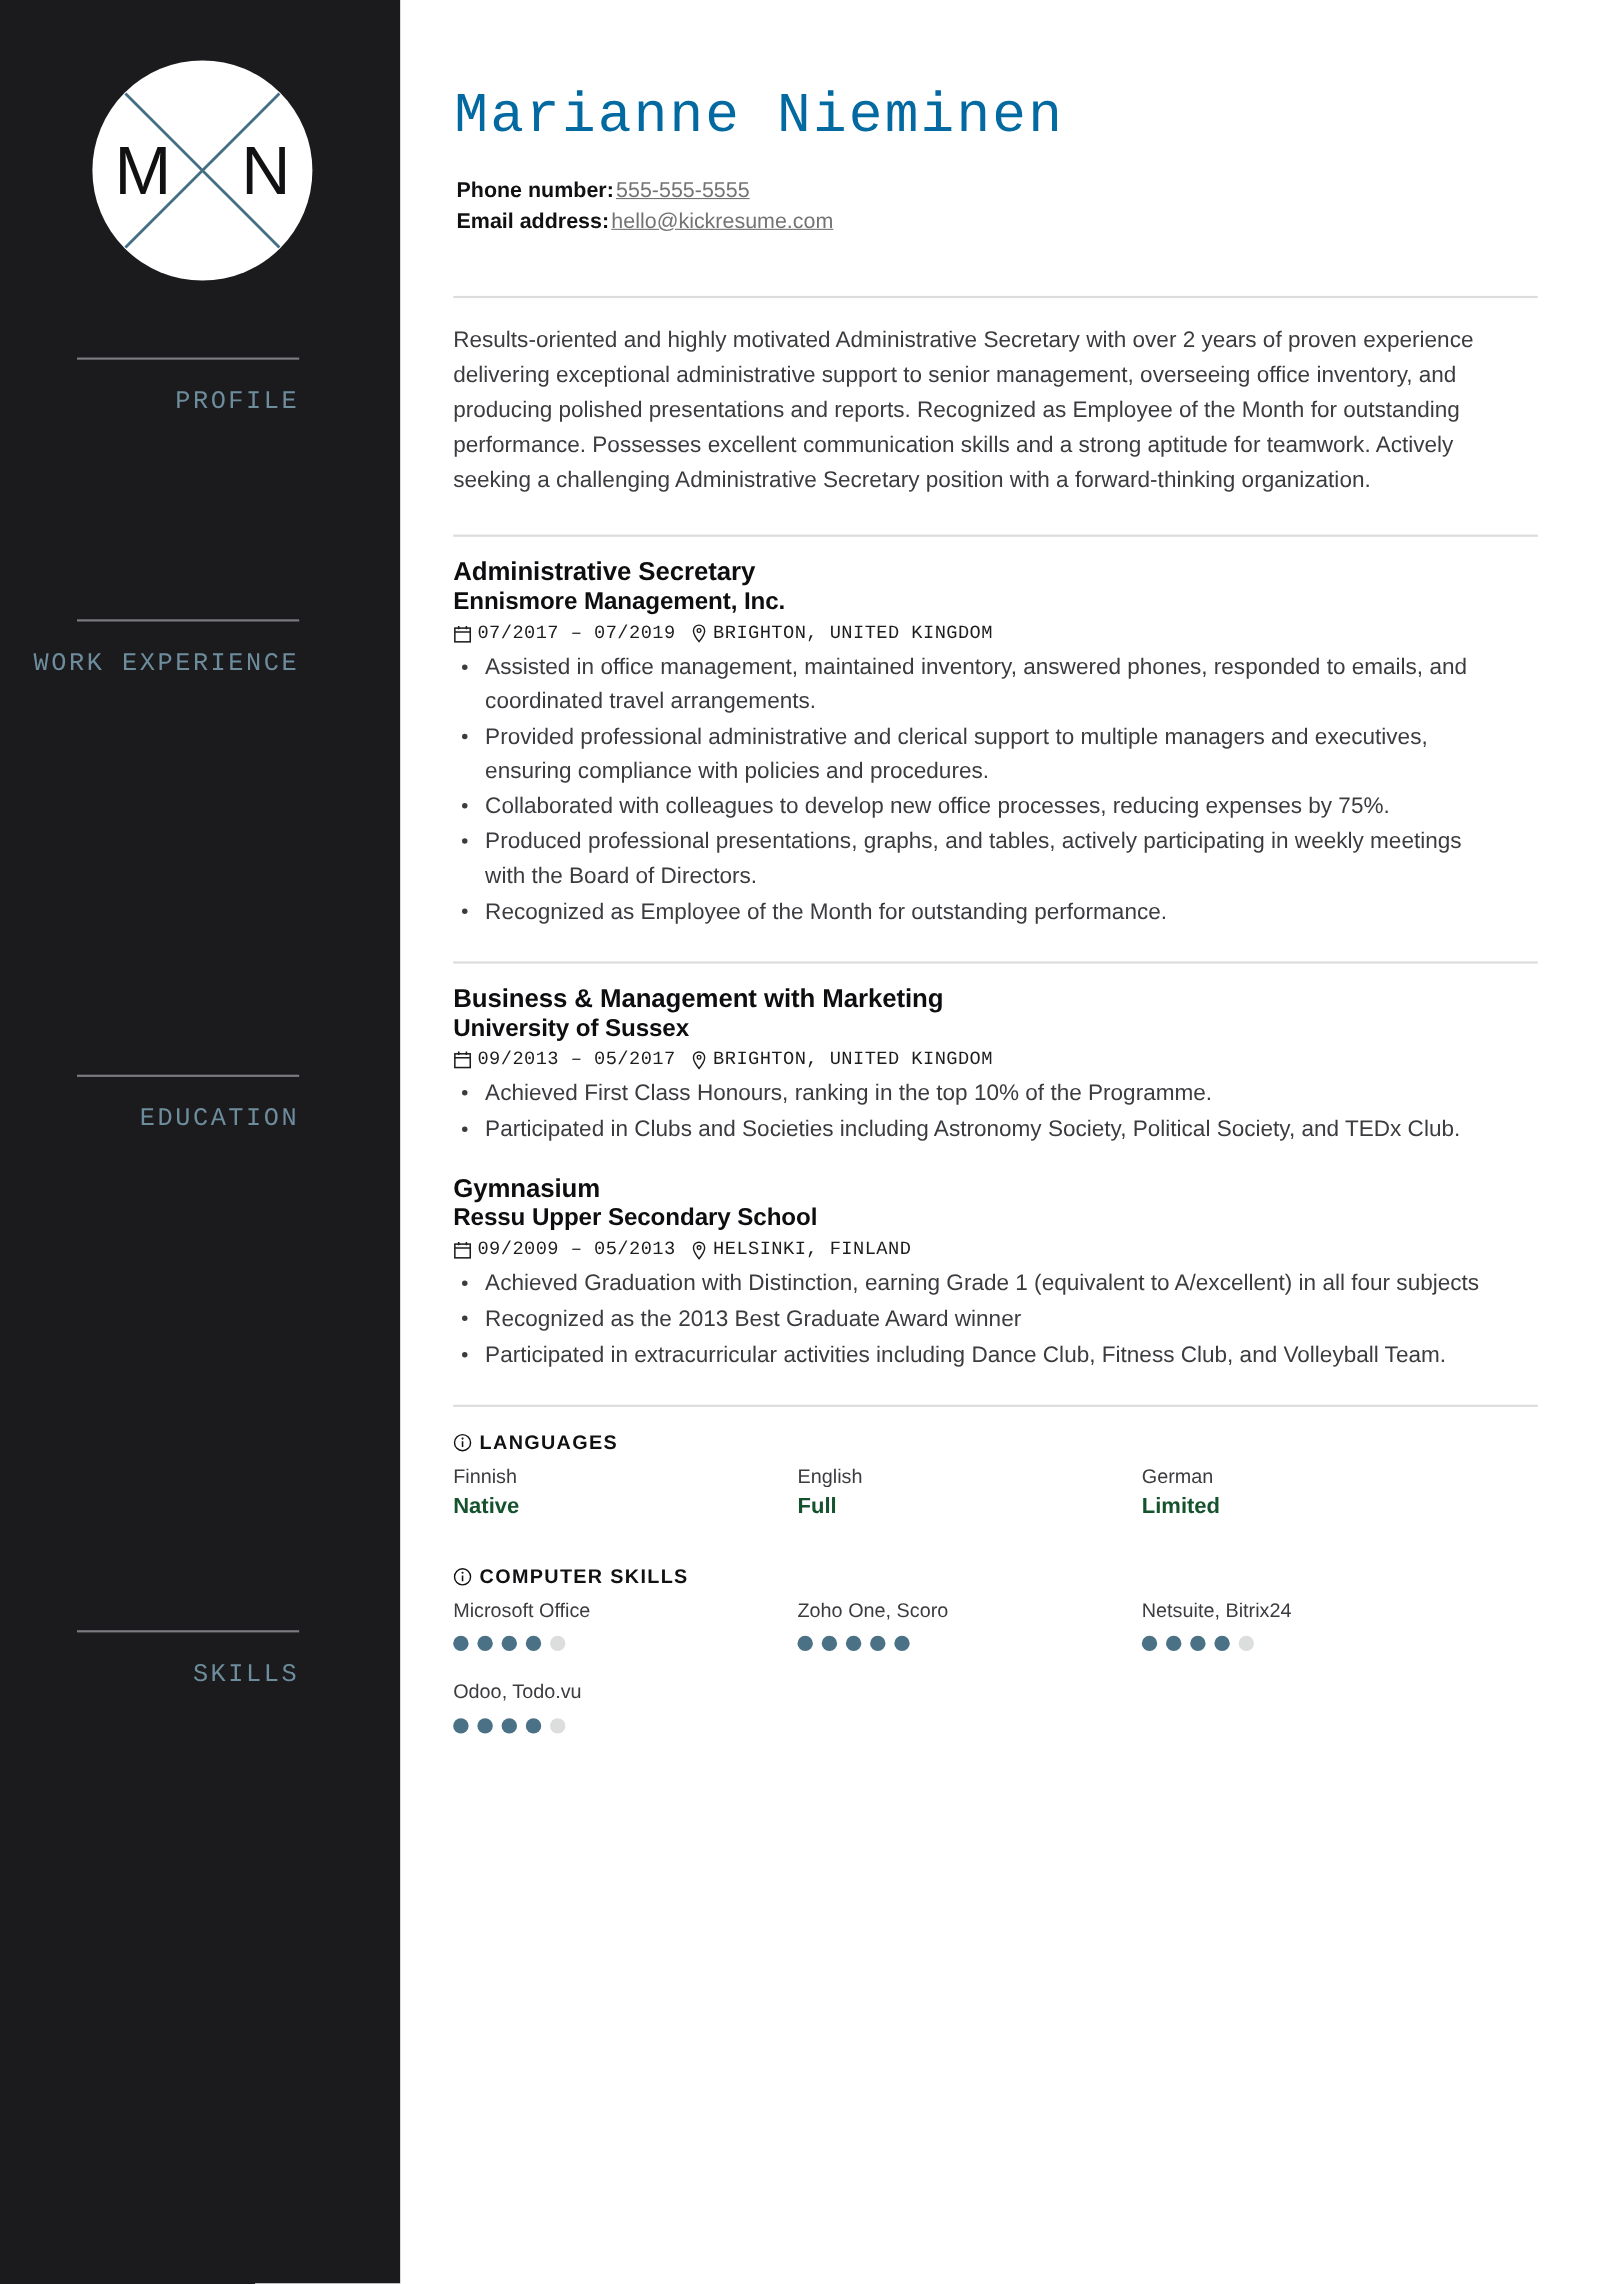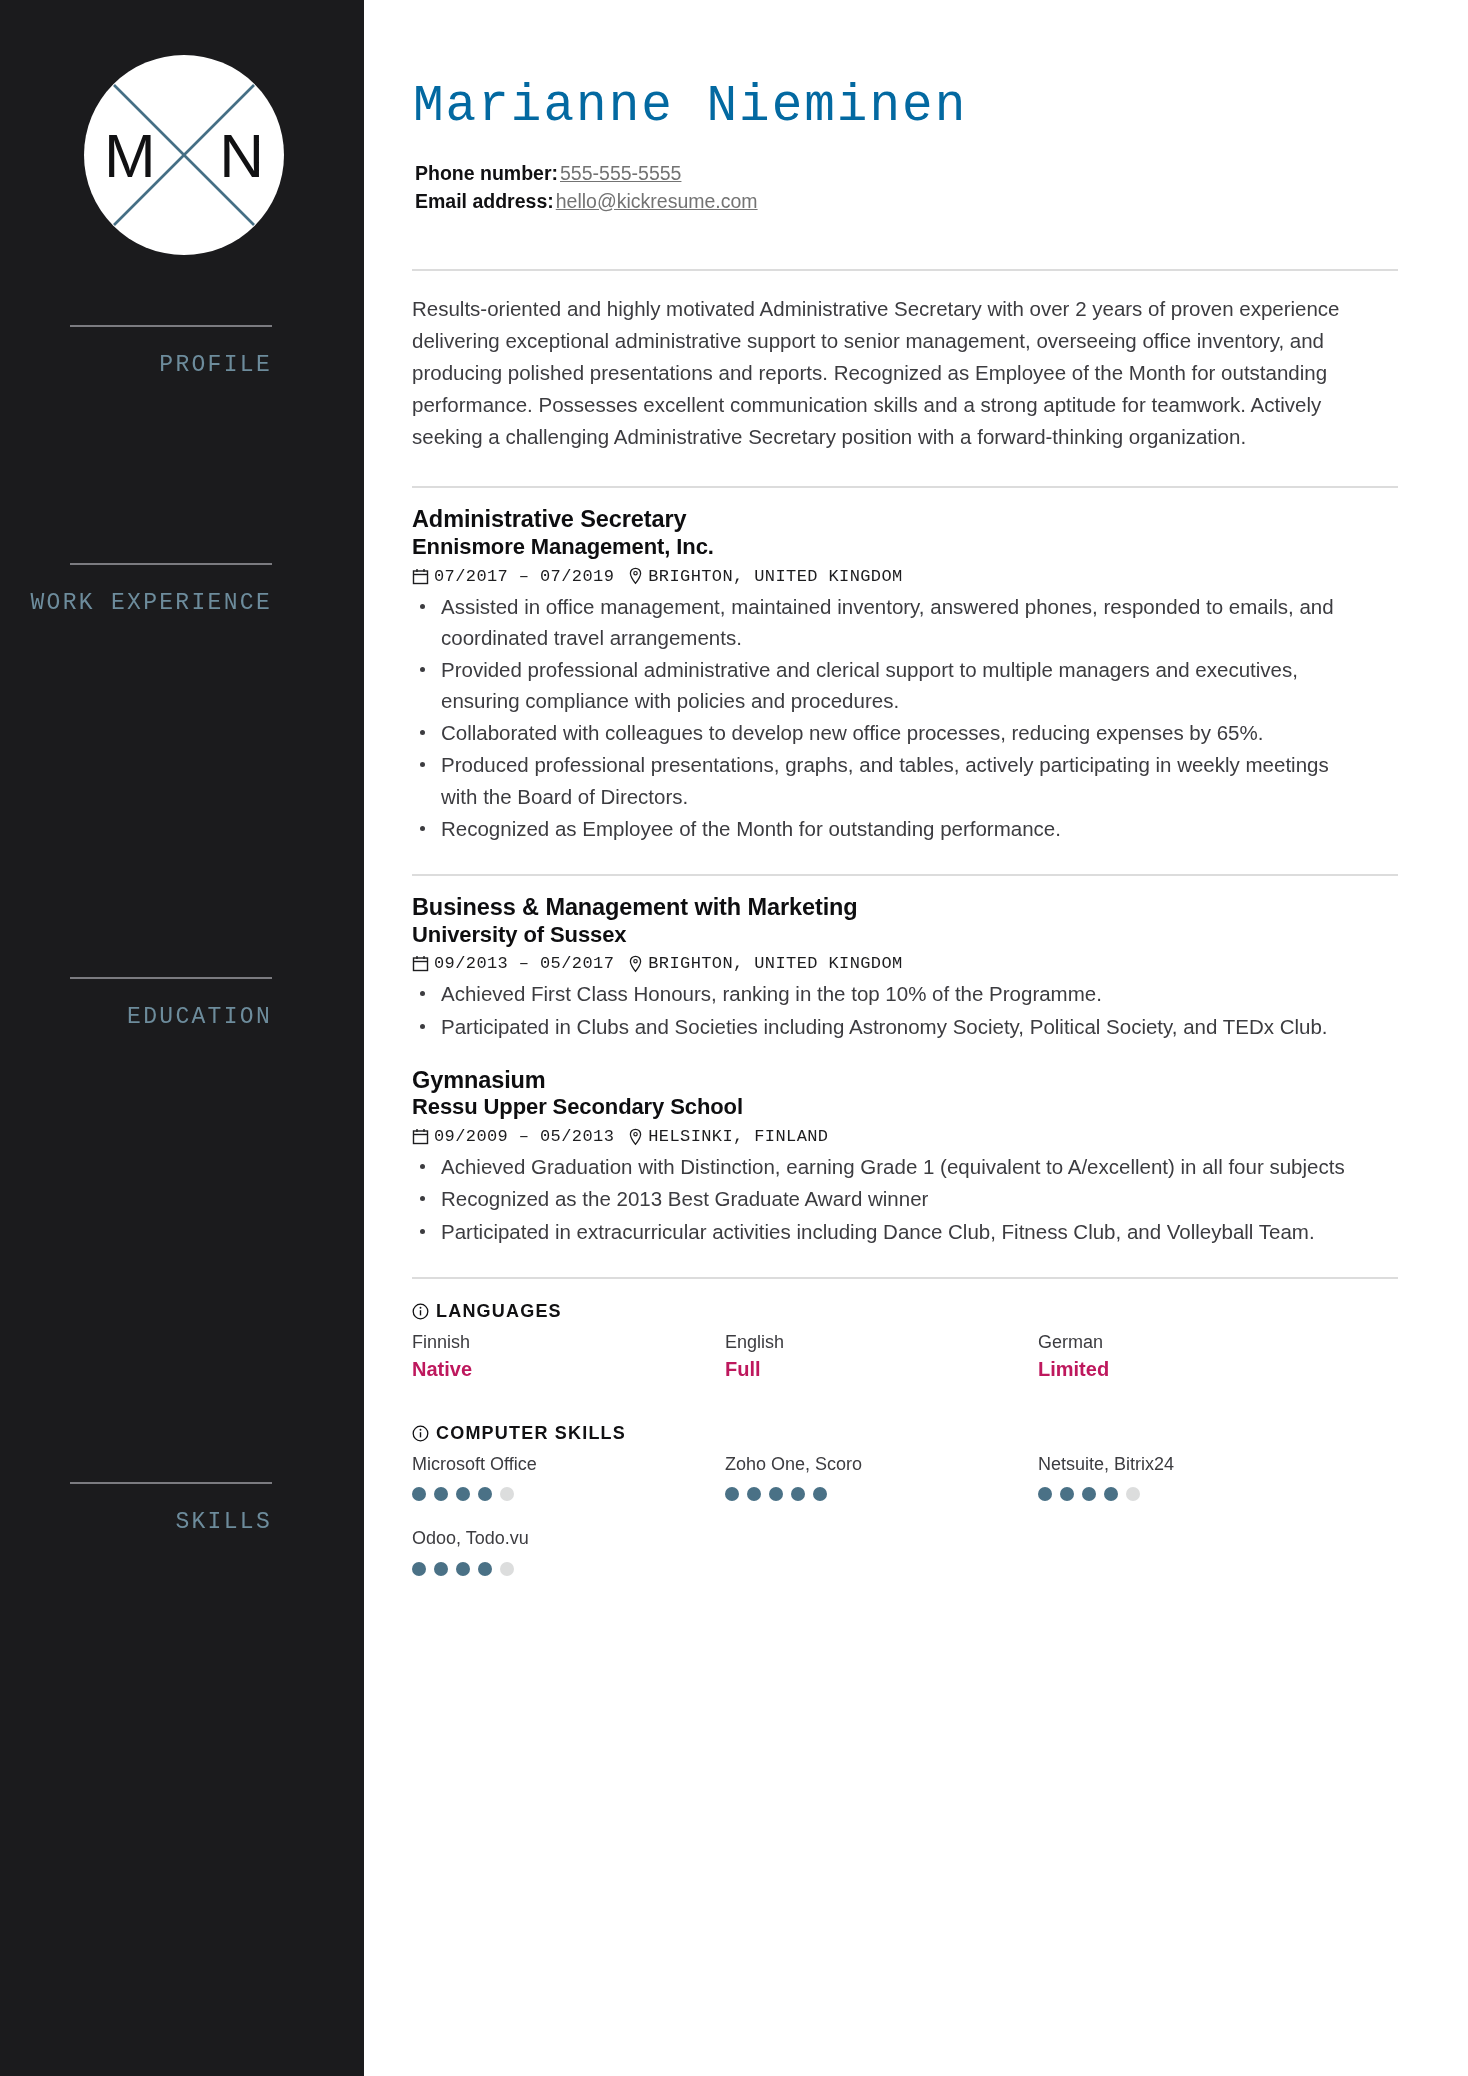--- a/index.html
+++ b/index.html
@@ -218,21 +218,21 @@
   .skill-col { width: 313px; }
 
   .skill-name {
     font-size: 18px;
     color: #3c3c40;
     line-height: 1.3;
   }
   .skill-level {
     font-size: 20px;
     font-weight: bold;
-    color: #be185d;
+    color: #14532d;
     line-height: 1.35;
     margin-top: 2px;
   }
   .dots { margin-top: 11px; display: flex; gap: 8px; }
   .dot { width: 14px; height: 14px; border-radius: 50%; background: #dcdddd; }
   .dot.on { background: #4a7186; }
 </style>
 </head>
 <body>
 
@@ -309,21 +309,21 @@
           <svg width="15" height="18" viewBox="0 0 15 18">
               <path d="M7.5 1.3C4.6 1.3 2.4 3.5 2.4 6.3c0 3.7 5.1 10 5.1 10s5.1-6.3 5.1-10c0-2.8-2.2-5-5.1-5z" fill="none" stroke="#1d1d1f" stroke-width="1.3"></path>
               <circle cx="7.5" cy="6.2" r="1.7" fill="none" stroke="#1d1d1f" stroke-width="1.2"></circle>
             </svg>
         </span>
         <span>BRIGHTON, UNITED KINGDOM</span>
       </div>
       <ul class="bullets">
         <li>Assisted in office management, maintained inventory, answered phones, responded to emails, and coordinated travel arrangements.</li>
         <li>Provided professional administrative and clerical support to multiple managers and executives, ensuring compliance with policies and procedures.</li>
-        <li>Collaborated with colleagues to develop new office processes, reducing expenses by 65%.</li>
+        <li>Collaborated with colleagues to develop new office processes, reducing expenses by 75%.</li>
         <li>Produced professional presentations, graphs, and tables, actively participating in weekly meetings with the Board of Directors.</li>
         <li>Recognized as Employee of the Month for outstanding performance.</li>
       </ul>
     </div>
 
     <div class="section-rule" style="margin-top:30px;"></div>
 
     <div class="entry">
       <div class="entry-title">Business &amp; Management with Marketing</div>
       <div class="entry-sub">University of Sussex</div>

